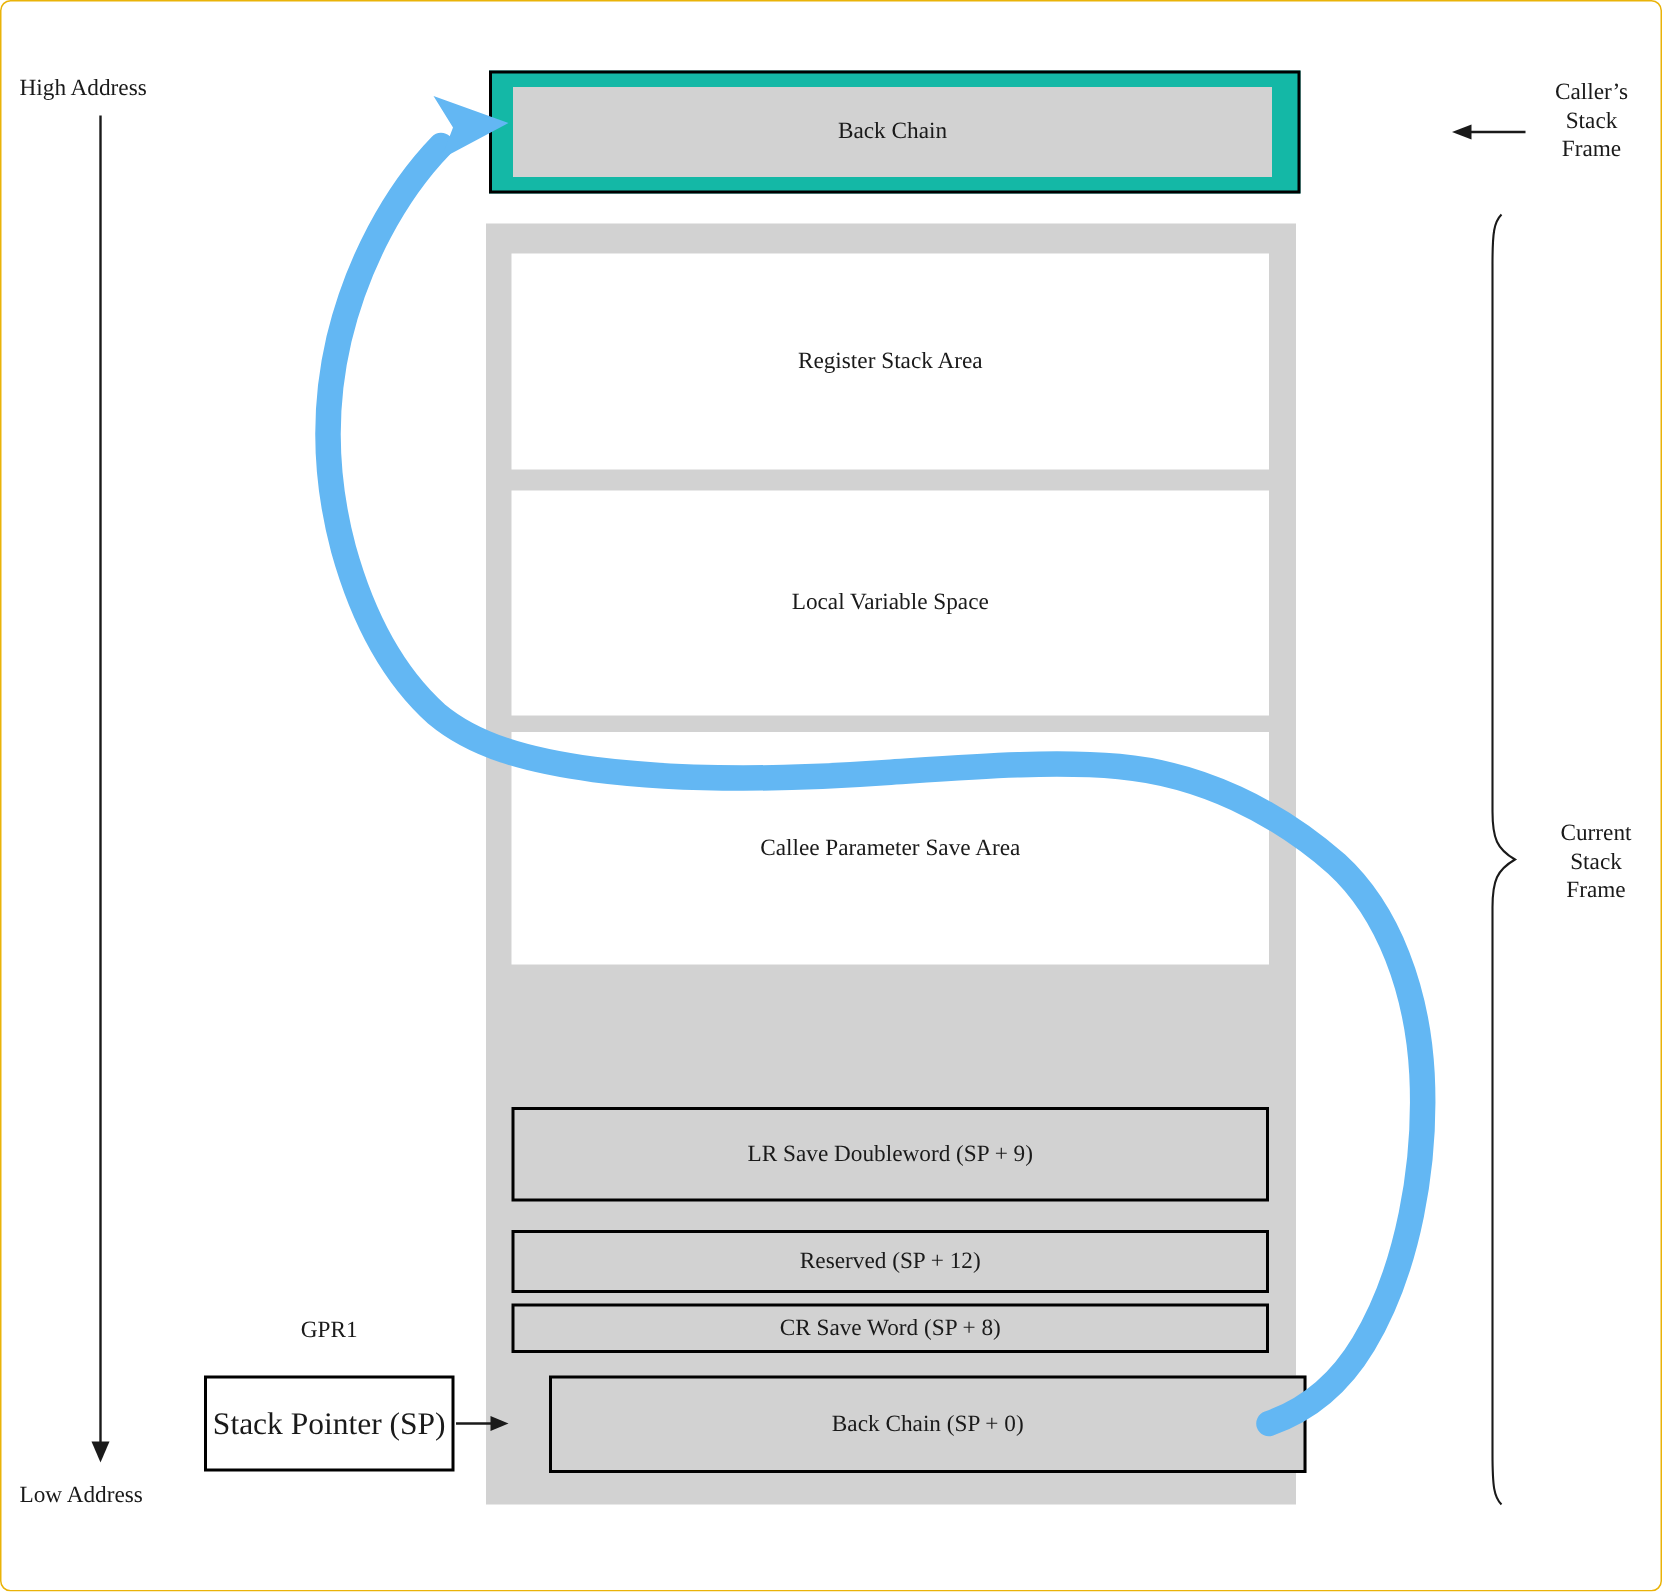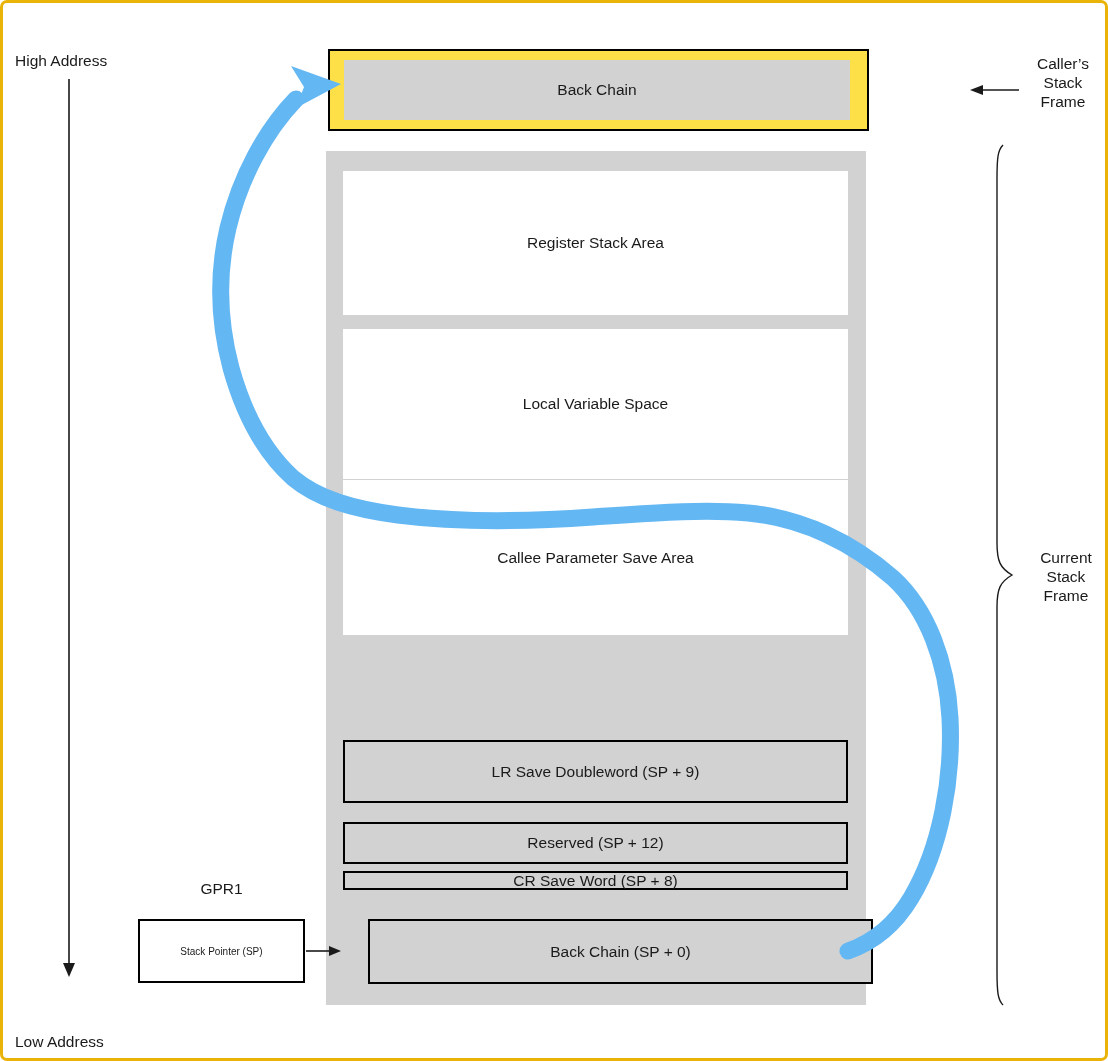--- a/index.html
+++ b/index.html
@@ -1,76 +1,76 @@
 <!DOCTYPE html>
 <html><head>
 <meta charset="utf-8">
 <style>
   html,body{margin:0;padding:0;background:#ffffff;}
   .frame{
     position:relative;width:1108px;height:1061px;box-sizing:border-box;
-    border:3px solid #eab308;border-radius:7px;background:#ffffff;overflow:hidden;
-    font-family:Liberation Sans, sans-serif;color:#1a1a1a;
+    border:1px solid #eab308;border-radius:7px;background:#ffffff;overflow:hidden;
+    font-family:Liberation Serif, serif;color:#1a1a1a;
   }
   .lbl{position:absolute;font-size:15.5px;line-height:19px;white-space:pre-line;}
   .lbl.center{text-align:center;}
   
   .caller-box{position:absolute;left:325px;top:46px;width:541px;height:82px;
-    box-sizing:border-box;border:2px solid #000;background:#fde047;}
+    box-sizing:border-box;border:2px solid #000;background:#14b8a6;}
   .caller-fill{position:absolute;left:14px;top:9px;width:506px;height:60px;
     background:#d2d2d2;display:flex;align-items:center;justify-content:center;
     font-size:15.5px;}
   
   .container{position:absolute;left:323px;top:148px;width:540px;height:854px;background:#d2d2d2;}
   .row{position:absolute;left:340px;width:505px;box-sizing:border-box;
     display:flex;align-items:center;justify-content:center;font-size:15.5px;text-align:center;}
   .row.white{background:#ffffff;}
   .row.gray{background:#d2d2d2;border:2px solid #000;}
   .sp-box{position:absolute;left:135px;top:916px;width:167px;height:64px;
     box-sizing:border-box;border:2px solid #000;background:#fff;
-    display:flex;align-items:center;justify-content:center;font-size:10px;}
+    display:flex;align-items:center;justify-content:center;font-size:21px;}
   svg.overlay{position:absolute;left:0;top:0;z-index:6;pointer-events:none;}
 </style>
 </head>
 <body>
 
 <div class="frame">
 
   <div class="lbl" style="left:12px;top:48px;">High Address</div>
-  <div class="lbl" style="left:12px;top:986px;margin-top:43px;">Low Address</div>
+  <div class="lbl" style="left:12px;top:986px;">Low Address</div>
 
   <div class="caller-box">
     <div class="caller-fill">Back Chain</div>
   </div>
 
   <div class="lbl center" style="left:1018px;top:51px;width:84px;">Caller’s
 Stack
 Frame</div>
   <div class="lbl center" style="left:1021px;top:545px;width:84px;">Current
 Stack
 Frame</div>
 
   <div class="container"></div>
 
   <div class="row white" style="top:168px;height:144px;">
     <span>Register Stack Area</span>
   </div>
   <div class="row white" style="top:326px;height:150px;">
     <span>Local Variable Space</span>
   </div>
-  <div class="row white" style="top:477px;height:155px;">
+  <div class="row white" style="top:487px;height:155px;">
     <span>Callee Parameter Save Area</span>
   </div>
   <div class="row gray" style="top:737px;height:63px;">
     <span>LR Save Doubleword (SP + 9)</span>
   </div>
   <div class="row gray" style="top:819px;height:42px;">
     <span>Reserved (SP + 12)</span>
   </div>
-  <div class="row gray" style="top:868px;height:19px;">
+  <div class="row gray" style="top:868px;height:33px;">
     <span>CR Save Word (SP + 8)</span>
   </div>
   <div class="row gray" style="top:916px;height:65px;margin-left:25px;">
     <span>Back Chain (SP + 0)</span>
   </div>
 
   <div class="lbl center" style="left:135px;top:876px;width:167px;">GPR1</div>
   <div class="sp-box">
     <span>Stack Pointer (SP)</span>
   </div>

